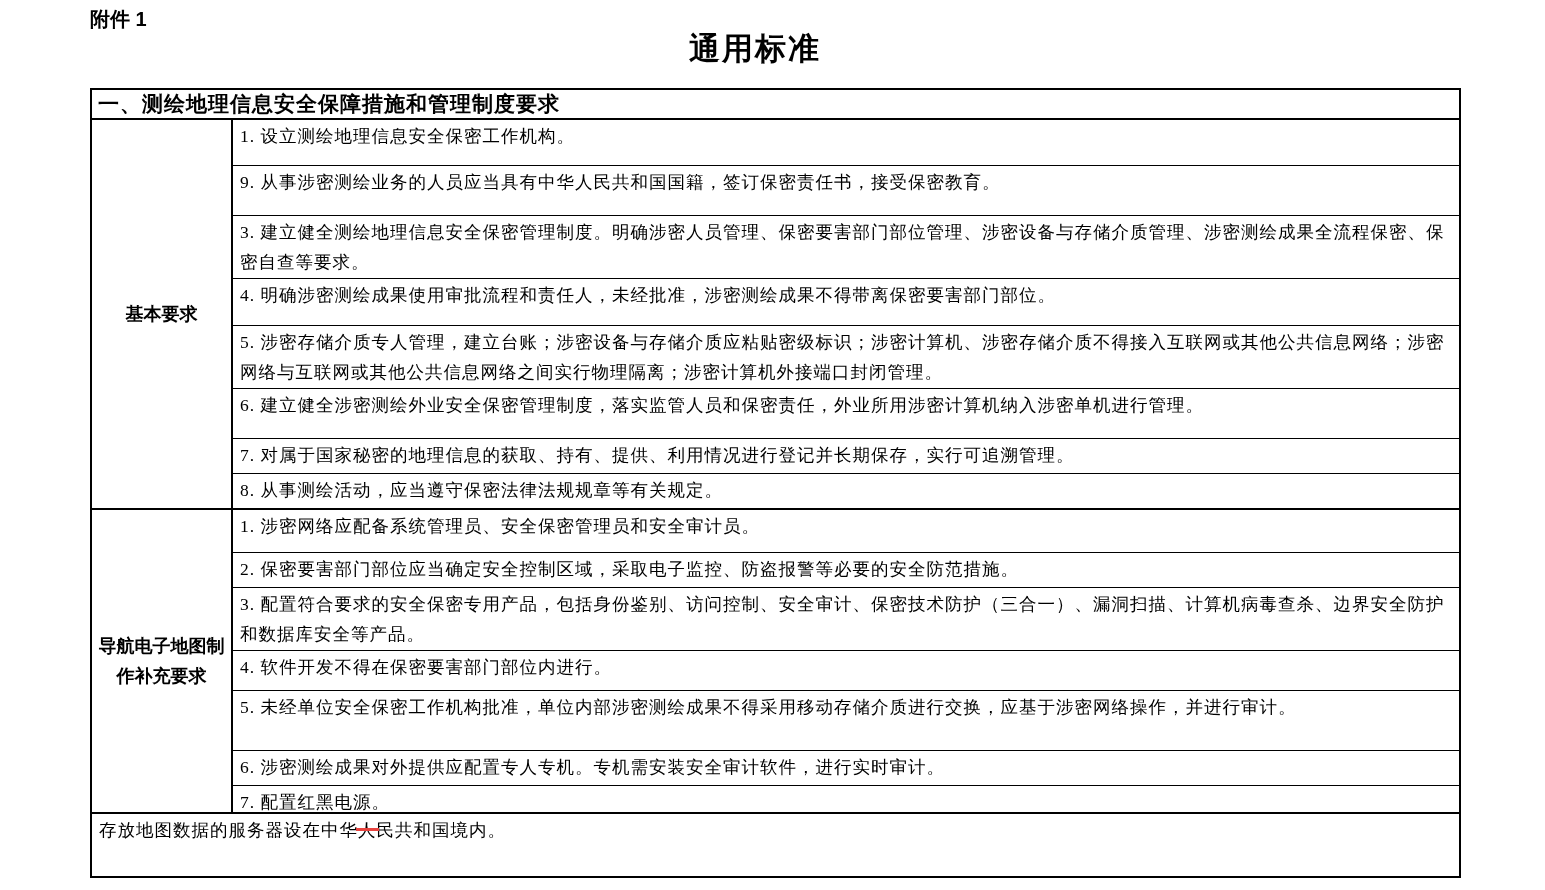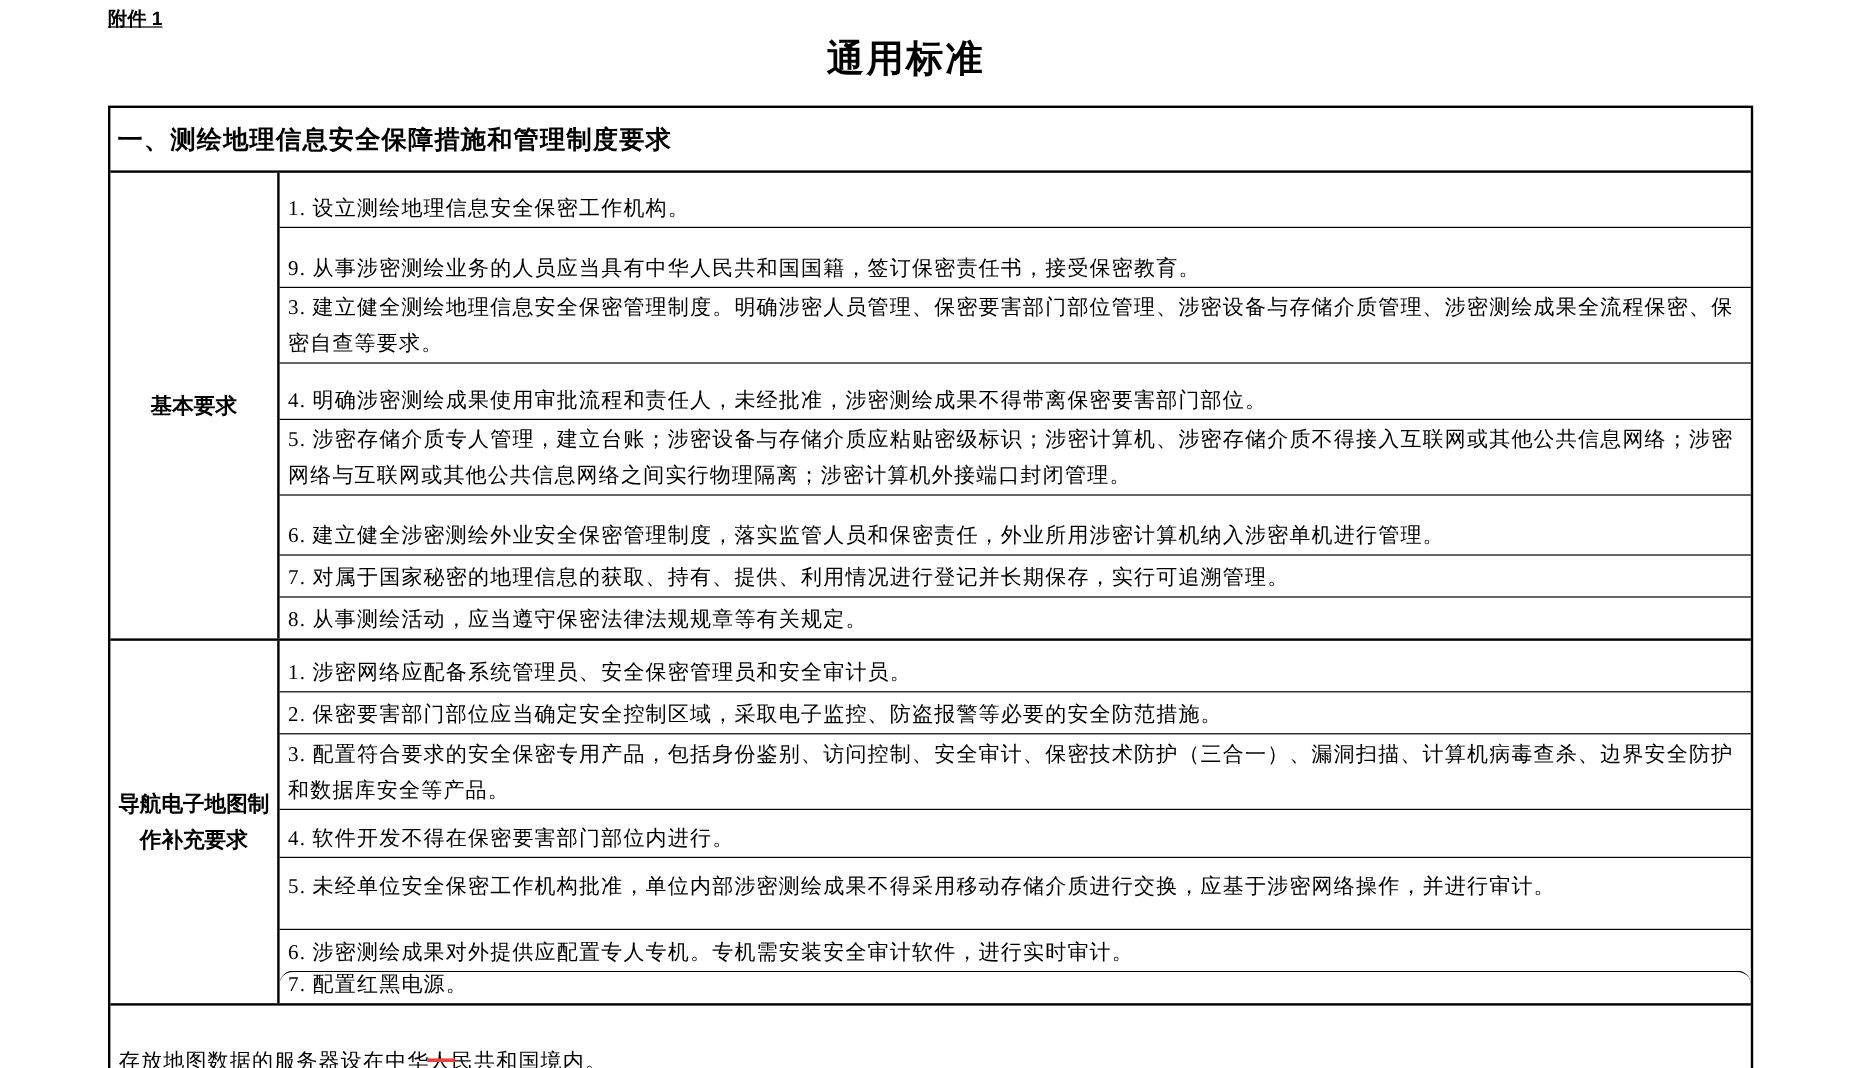--- a/index.html
+++ b/index.html
@@ -6,37 +6,37 @@
   body{
     position:relative;
     width:1545px;height:890px;
     font-family:"Liberation Serif", serif;
     color:#000;
     overflow:hidden;
   }
   .attachment{
     position:absolute;left:90px;top:6px;
     font-family:"Liberation Sans", sans-serif;
-    font-weight:bold;font-size:16px;text-decoration:underline;
+    font-weight:bold;font-size:20px;
   }
   .doc-title{
     position:absolute;left:90px;top:28px;width:1330px;
     text-align:center;
     font-size:31px;font-weight:bold;
     letter-spacing:2px;
   }
   .tbl{
     position:absolute;left:90px;top:88px;width:1371px;
     border:2px solid #000;
     box-sizing:border-box;
     background:#fff;
   }
   .tbl-header{
     box-sizing:border-box;
-    height:54px;
+    height:30px;
     display:flex;align-items:center;
     padding-left:6px;
     border-bottom:2px solid #000;
     font-family:"Liberation Sans", sans-serif;
     font-weight:bold;font-size:21px;
     letter-spacing:1px;
   }
   .group{display:flex;}
   .group + .group{border-top:2px solid #000;}
   .label-cell{
@@ -46,21 +46,21 @@
     display:flex;align-items:center;justify-content:center;
     text-align:center;
     font-family:Liberation Serif, serif;
     font-weight:bold;font-size:18px;
     line-height:30px;
     padding:2px 5px;
   }
   .items{flex:1;display:flex;flex-direction:column;min-width:0;}
   .item{
     box-sizing:border-box;
-    display:flex;align-items:flex-end;
+    display:flex;align-items:flex-start;
     padding:1px 8px 1px 7px;
     font-size:17.5px;
     line-height:30px;
     letter-spacing:1px;
   }
   .item + .item{border-top:1px solid #000;}
   .item-text{width:100%;}
   .mark-char{position:relative;display:inline-block;}
   .red-line{
     position:absolute;left:-2px;right:-2px;top:13px;height:2.5px;
@@ -119,21 +119,21 @@
           </div>
           <div class="item" style="height: 40px;">
             <div class="item-text">4. 软件开发不得在保密要害部门部位内进行。</div>
           </div>
           <div class="item" style="height: 40px;">
             <div class="item-text">5. 未经单位安全保密工作机构批准，单位内部涉密测绘成果不得采用移动存储介质进行交换，应基于涉密网络操作，并进行审计。</div>
           </div>
           <div class="item" style="height: 35px; margin-top: 20px;">
             <div class="item-text">6. 涉密测绘成果对外提供应配置专人专机。专机需安装安全审计软件，进行实时审计。</div>
           </div>
-          <div class="item" style="height: 27px; border-radius: 11px;">
+          <div class="item" style="height: 27px;">
             <div class="item-text">7. 配置红黑电源。</div>
           </div>
         </div>
       </div>
       <div class="group">
         <div class="items">
           <div class="item" style="height: 62px;">
             <div class="item-text">存放地图数据的服务器设在中华<span class="mark-char">人<i class="red-line" style="background: rgb(232, 67, 63);"></i></span>民共和国境内。</div>
           </div>
         </div>

